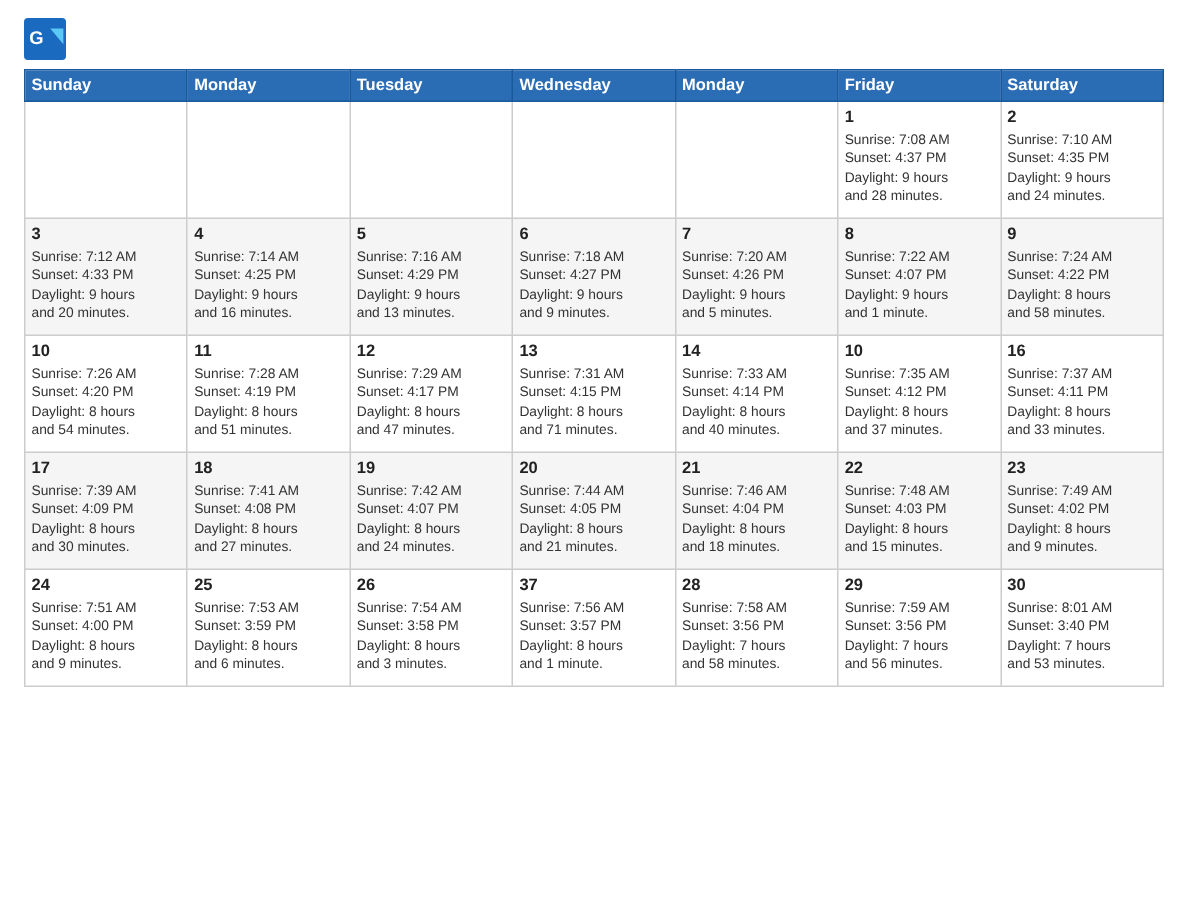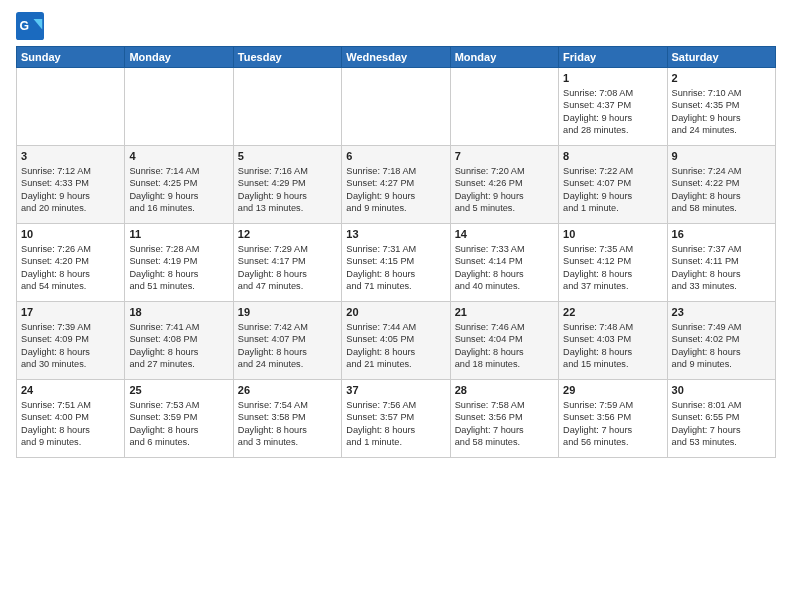--- a/index.html
+++ b/index.html
@@ -341,20 +341,20 @@
           <td>
             <span class="day-num">29</span>
             <div class="day-info">Sunrise: 7:59 AM</div>
             <div class="day-info">Sunset: 3:56 PM</div>
             <div class="day-info">Daylight: 7 hours</div>
             <div class="day-info">and 56 minutes.</div>
           </td>
           <td>
             <span class="day-num">30</span>
             <div class="day-info">Sunrise: 8:01 AM</div>
-            <div class="day-info">Sunset: 6:55 PM</div>
+            <div class="day-info">Sunset: 3:40 PM</div>
             <div class="day-info">Daylight: 7 hours</div>
             <div class="day-info">and 53 minutes.</div>
           </td>
         </tr>
       </tbody>
   </table>
 </div>
 
 </body></html>

